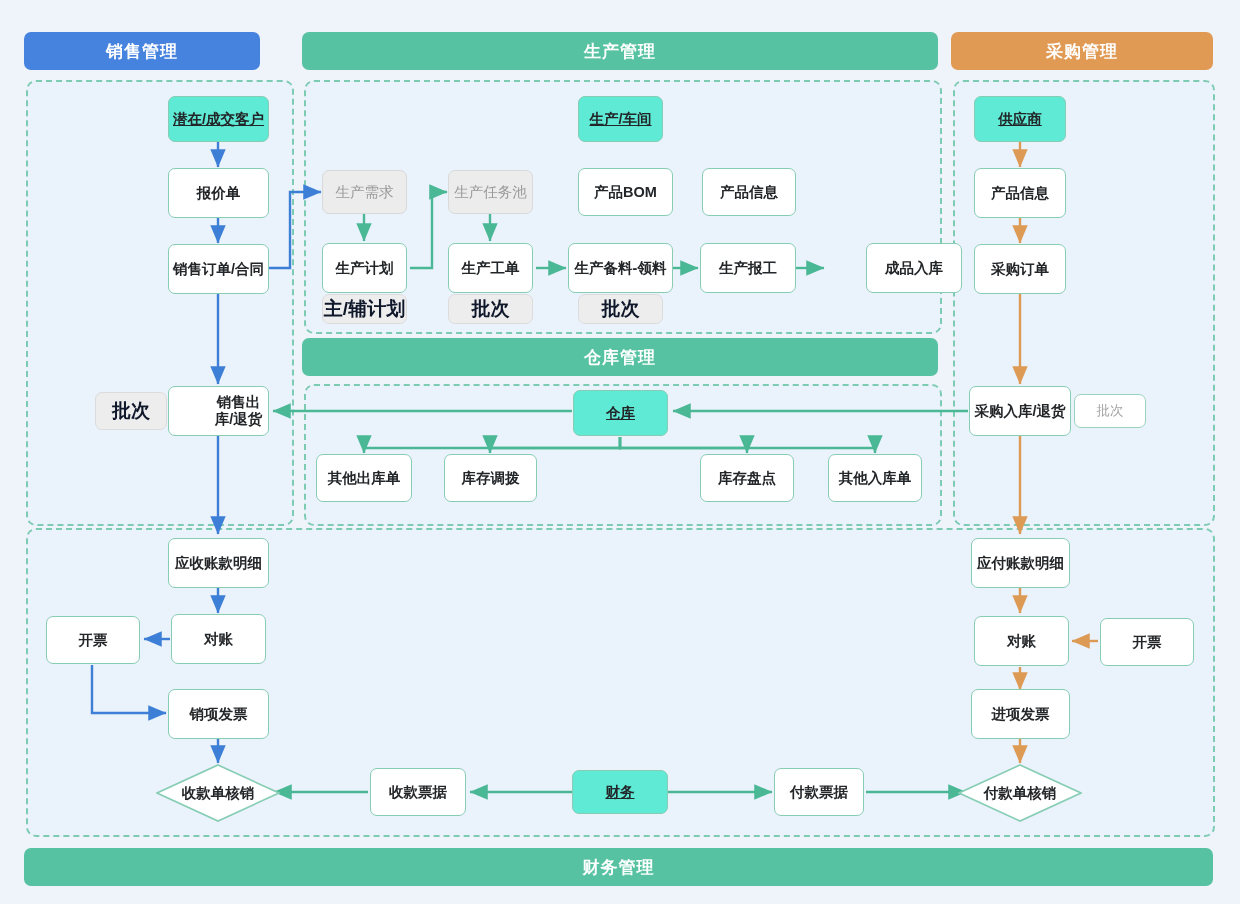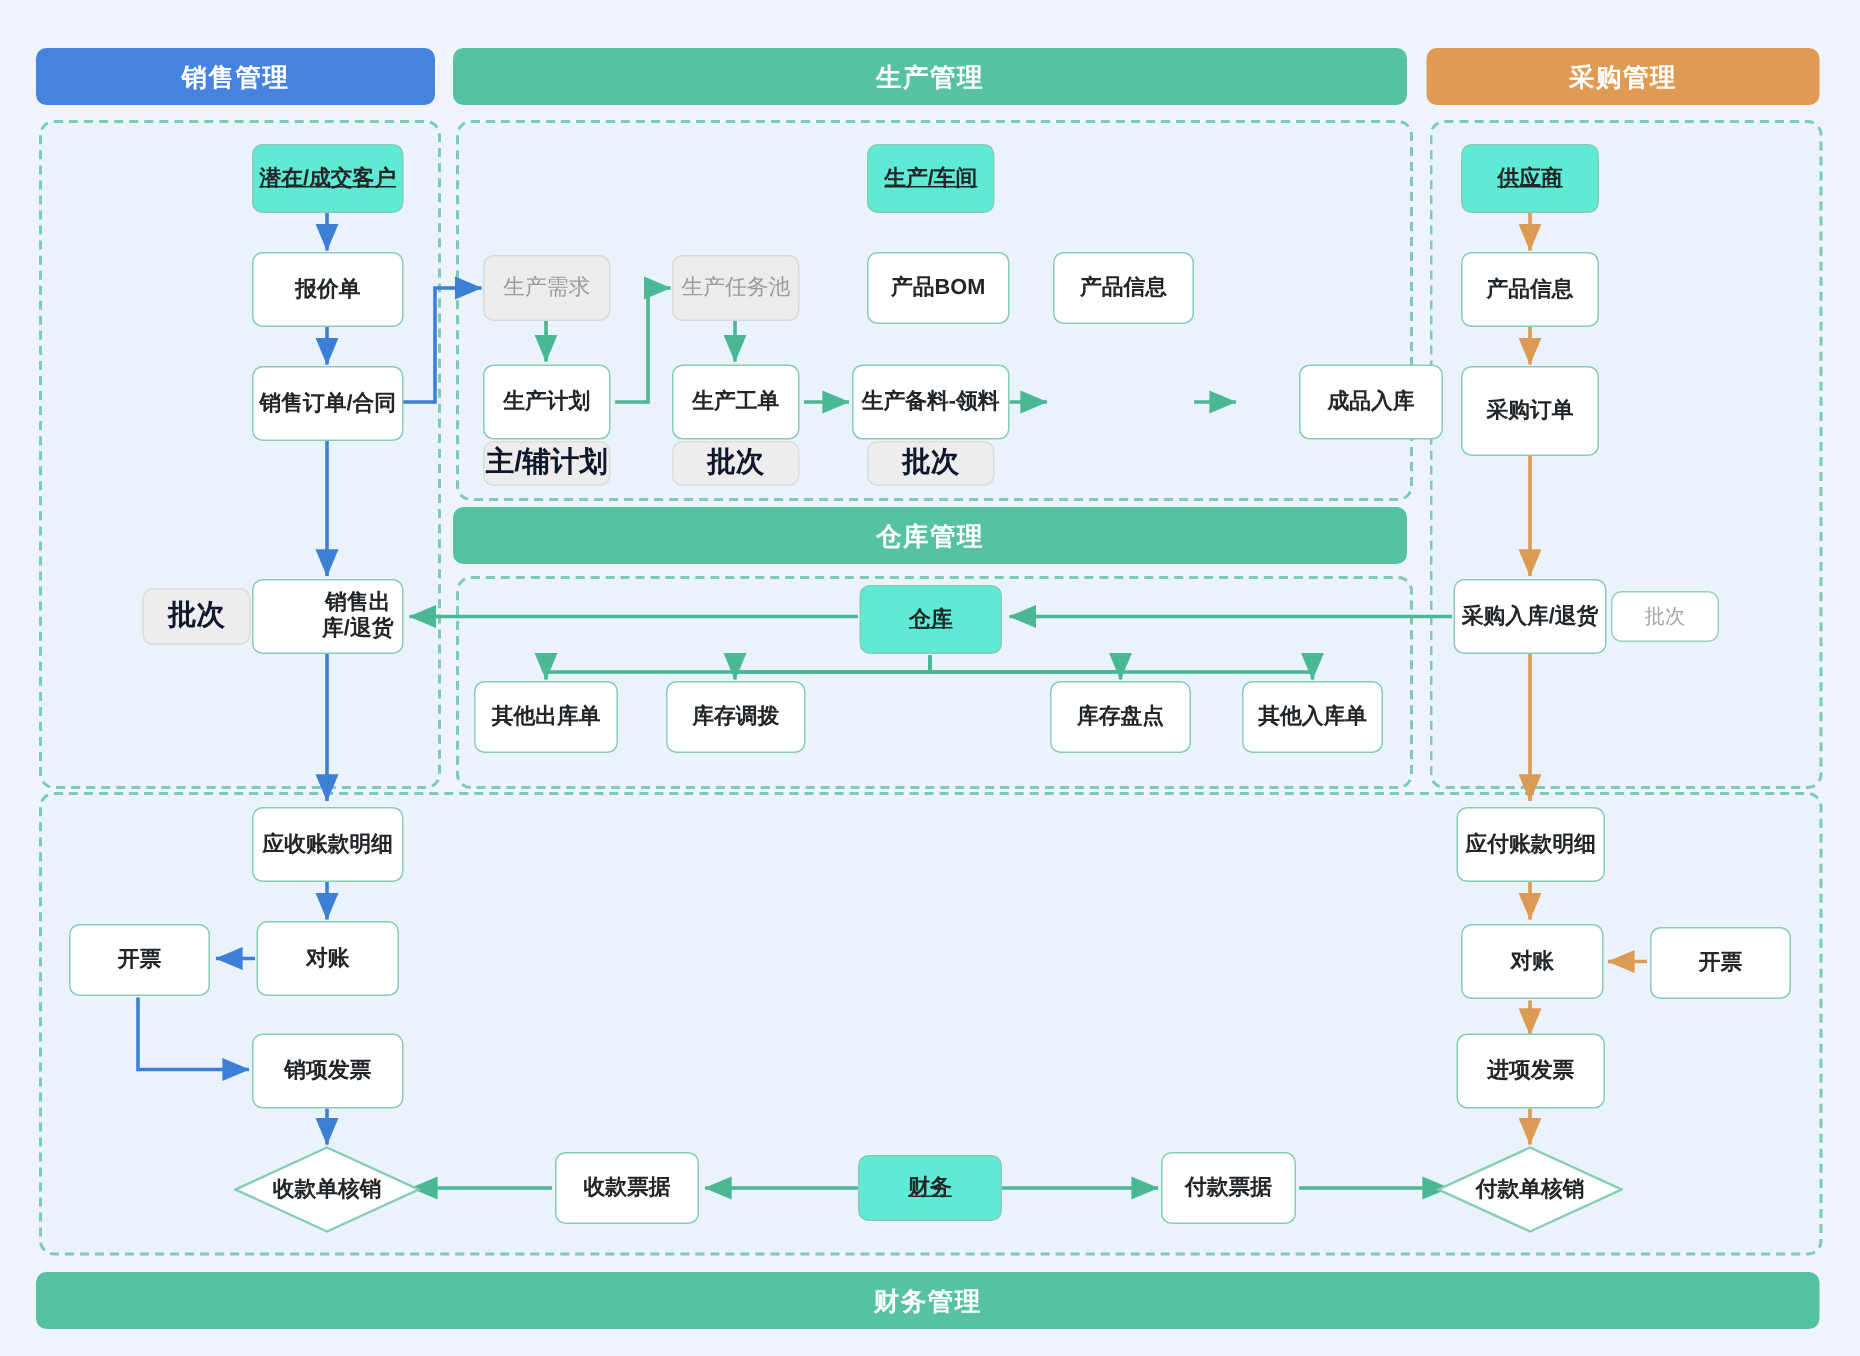--- a/index.html
+++ b/index.html
@@ -138,21 +138,21 @@
       <path d="M668,792 L772,792" stroke="#4ab795" marker-end="url(#ag)"></path>
       <path d="M866,792 L966,792" stroke="#4ab795" marker-end="url(#ag)"></path>
 
       <path d="M1020,588 L1020,613" stroke="#dd9a55" marker-end="url(#ao)"></path>
       <path d="M1098,641 L1072,641" stroke="#dd9a55" marker-end="url(#ao)"></path>
       <path d="M1020,667 L1020,690" stroke="#dd9a55" marker-end="url(#ao)"></path>
       <path d="M1020,739 L1020,763" stroke="#dd9a55" marker-end="url(#ao)"></path>
     </g>
   </svg>
 
-  <div class="bar blue" style="left:24px;top:32px;width:266px;height:38px;">销售管理</div>
+  <div class="bar blue" style="left:24px;top:32px;width:236px;height:38px;">销售管理</div>
   <div class="bar green" style="left:302px;top:32px;width:636px;height:38px;">生产管理</div>
   <div class="bar orange" style="left:951px;top:32px;width:262px;height:38px;">采购管理</div>
   <div class="bar green" style="left:302px;top:338px;width:636px;height:38px;">仓库管理</div>
   <div class="bar green" style="left:24px;top:848px;width:1189px;height:38px;">财务管理</div>
 
   <div class="group" style="left:26px;top:80px;width:264px;height:442px;"></div>
   <div class="group" style="left:304px;top:80px;width:634px;height:250px;"></div>
   <div class="group" style="left:304px;top:384px;width:634px;height:138px;"></div>
   <div class="group" style="left:953px;top:80px;width:258px;height:442px;"></div>
   <div class="group" style="left:26px;top:528px;width:1185px;height:305px;"></div>
@@ -166,35 +166,36 @@
   <div class="node tint" style="left:578px;top:96px;width:85px;height:46px;">生产/车间</div>
 
   <div class="node muted" style="left:322px;top:170px;width:85px;height:44px;">生产需求</div>
   <div class="node muted" style="left:448px;top:170px;width:85px;height:44px;">生产任务池</div>
   <div class="node" style="left:578px;top:168px;width:95px;height:48px;">产品BOM</div>
   <div class="node" style="left:702px;top:168px;width:94px;height:48px;">产品信息</div>
 
   <div class="node" style="left:322px;top:243px;width:85px;height:50px;">生产计划</div>
   <div class="node" style="left:448px;top:243px;width:85px;height:50px;">生产工单</div>
   <div class="node" style="left:568px;top:243px;width:105px;height:50px;">生产备料-领料</div>
+  <div class="node" style="left:700px;top:243px;width:96px;height:50px;">生产报工</div>
   <div class="node" style="left:826px;top:243px;width:96px;height:50px;margin-left:40px;">成品入库</div>
 
   <div class="node tag" style="left:322px;top:294px;width:85px;height:30px;">主/辅计划</div>
   <div class="node tag" style="left:448px;top:294px;width:85px;height:30px;">批次</div>
   <div class="node tag" style="left:578px;top:294px;width:85px;height:30px;">批次</div>
 
   <div class="node tint" style="left:573px;top:390px;width:95px;height:46px;">仓库</div>
   <div class="node" style="left:316px;top:454px;width:96px;height:48px;">其他出库单</div>
   <div class="node" style="left:444px;top:454px;width:93px;height:48px;">库存调拨</div>
   <div class="node" style="left:700px;top:454px;width:94px;height:48px;">库存盘点</div>
   <div class="node" style="left:828px;top:454px;width:94px;height:48px;">其他入库单</div>
 
   <div class="node tint" style="left:974px;top:96px;width:92px;height:46px;">供应商</div>
   <div class="node" style="left:974px;top:168px;width:92px;height:50px;">产品信息</div>
-  <div class="node" style="left:974px;top:244px;width:92px;height:60px;">采购订单</div>
+  <div class="node" style="left:974px;top:244px;width:92px;height:50px;">采购订单</div>
   <div class="node" style="left:969px;top:386px;width:102px;height:50px;">采购入库/退货</div>
   <div class="node tagw" style="left:1074px;top:394px;width:72px;height:34px;">批次</div>
 
   <div class="node" style="left:168px;top:538px;width:101px;height:50px;">应收账款明细</div>
   <div class="node" style="left:171px;top:614px;width:95px;height:50px;">对账</div>
   <div class="node" style="left:46px;top:616px;width:94px;height:48px;">开票</div>
   <div class="node" style="left:168px;top:689px;width:101px;height:50px;">销项发票</div>
 
   <div class="node diamond" style="left:156px;top:764px;width:124px;height:58px;">
     <svg class="dshape" viewBox="0 0 124 58" preserveAspectRatio="none">

